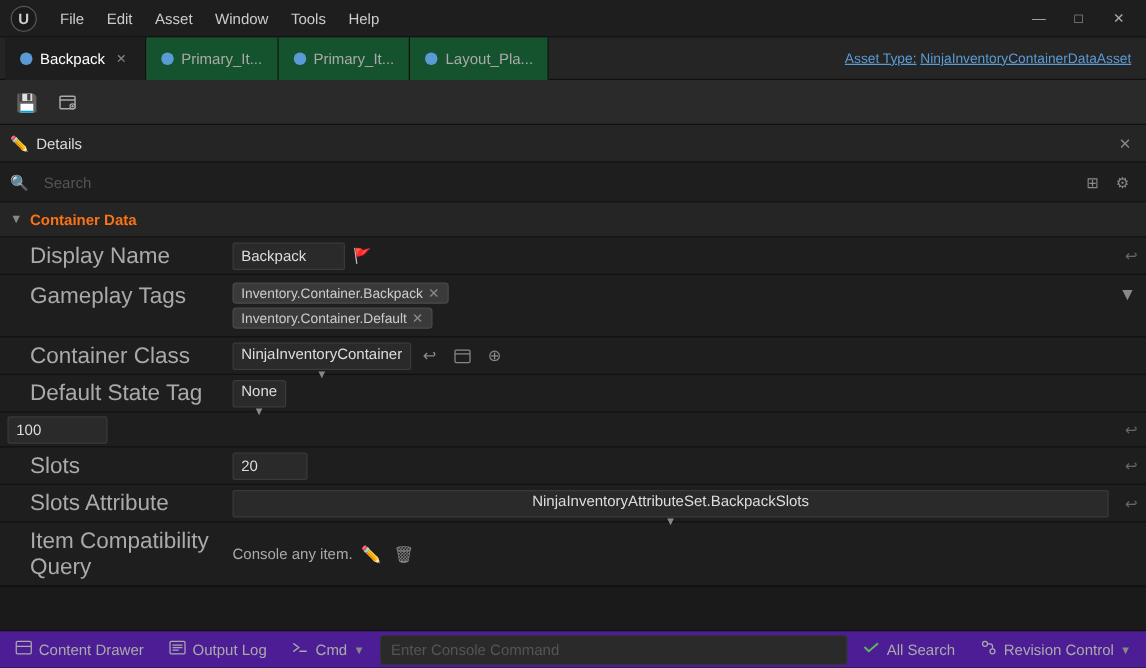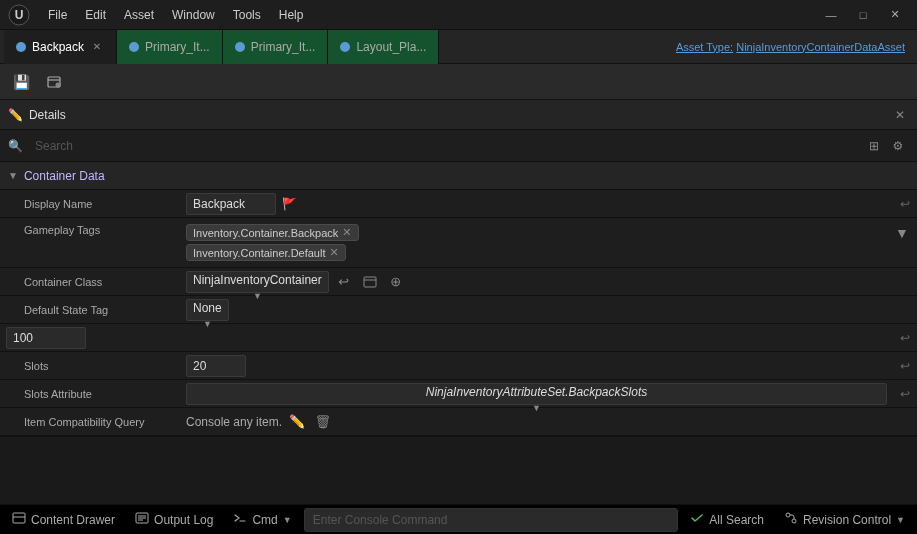--- a/index.html
+++ b/index.html
@@ -203,36 +203,36 @@
       display: flex;
       align-items: center;
       height: 28px;
       padding: 0 8px;
       background: #252525;
       border-bottom: 1px solid #111;
       gap: 6px;
       cursor: pointer;
     }
     .section-toggle { font-size: 10px; color: #888; }
-    .section-title { font-size: 12px; font-weight: 400; color: #c4b5fd; }
+    .section-title { font-size: 12px; font-weight: 700; color: #f97316; }
 
     
     .prop-row {
       display: flex;
       align-items: center;
       min-height: 28px;
       border-bottom: 1px solid #111;
       padding: 0;
     }
     .prop-label {
       width: 180px;
       min-width: 180px;
       padding: 4px 8px 4px 24px;
       color: #aaa;
-      font-size: 11px;
+      font-size: 18px;
       flex-shrink: 0;
     }
     .prop-value {
       flex: 1;
       padding: 2px 6px;
       display: flex;
       align-items: center;
       gap: 4px;
     }
     .prop-reset {
@@ -327,21 +327,21 @@
       color: #888;
     }
 
     
     #status-bar {
       position: absolute;
       bottom: 0;
       left: 0;
       right: 0;
       height: 30px;
-      background: #000000;
+      background: #4c1d95;
       border-top: 1px solid #111;
       display: flex;
       align-items: center;
       padding: 0 4px;
       gap: 4px;
     }
     .status-btn {
       display: flex;
       align-items: center;
       height: 26px;
@@ -580,21 +580,21 @@
       <div class="prop-label">Slots</div>
       <div class="prop-value">
         <input type="text" class="text-input slots-input" value="20" style="">
       </div>
       <div class="prop-reset">↩</div>
     </div>
 
     <div class="prop-row">
       <div class="prop-label">Slots Attribute</div>
       <div class="prop-value">
-        <div class="dropdown wide-dropdown" style="flex:1;font-style:italic;">
+        <div class="dropdown wide-dropdown" style="flex:1;">
           <span style="flex:1;">NinjaInventoryAttributeSet.BackpackSlots</span>
           <span class="dropdown-arrow">▼</span>
         </div>
       </div>
       <div class="prop-reset">↩</div>
     </div>
 
     <div class="prop-row">
       <div class="prop-label">Item Compatibility Query</div>
       <div class="prop-value">

